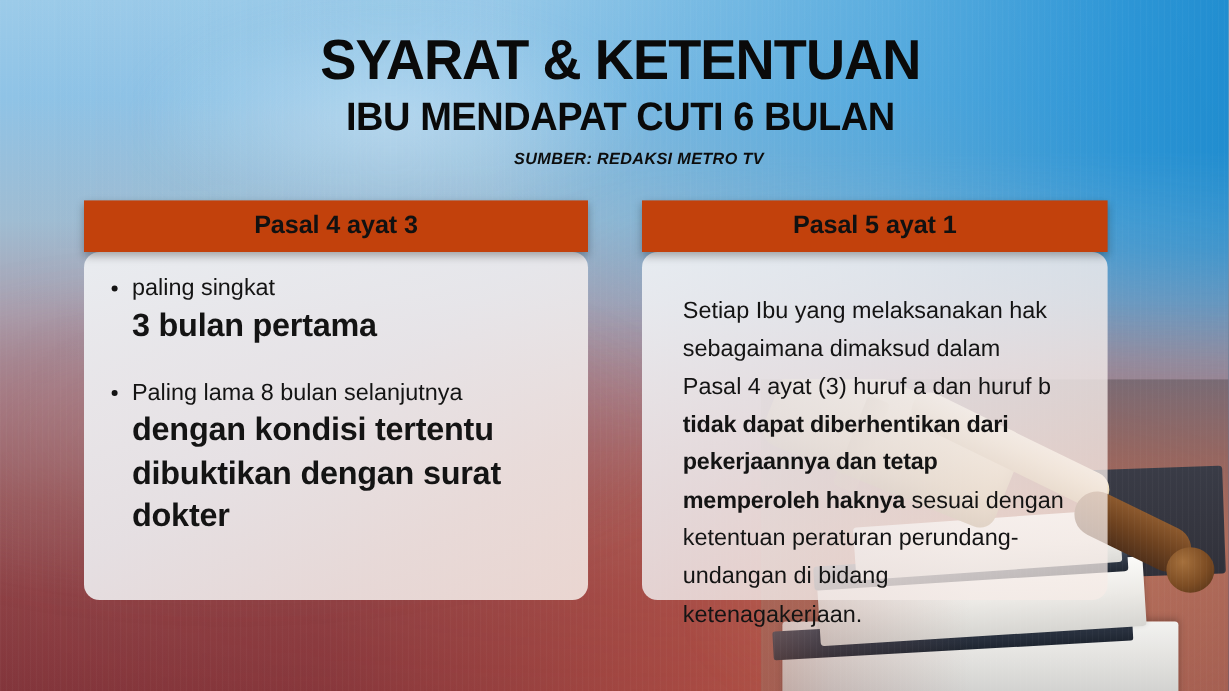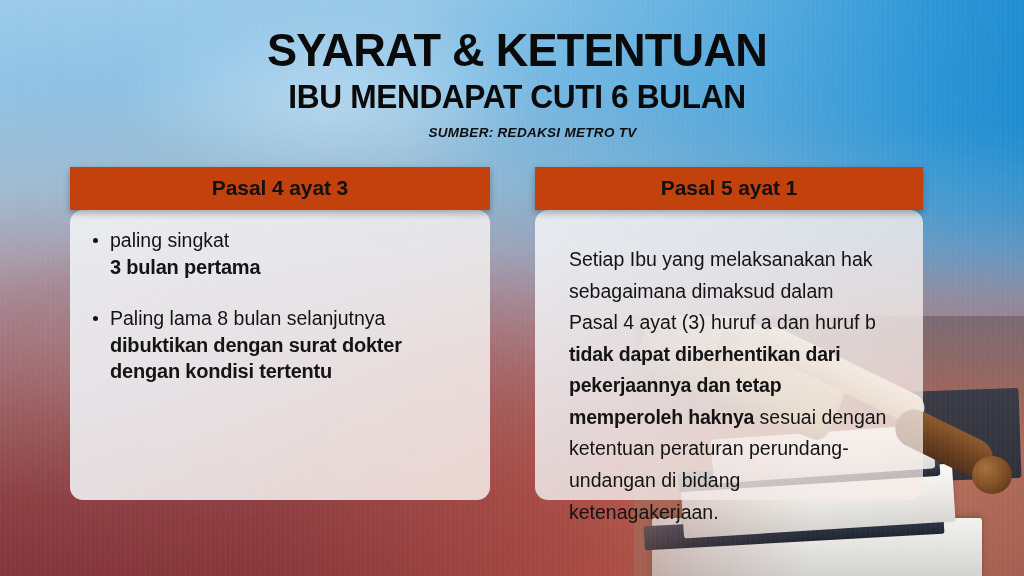--- a/index.html
+++ b/index.html
@@ -297,21 +297,21 @@
     left: 5px;
     top: 10px;
     width: 5px;
     height: 5px;
     border-radius: 50%;
     background: #141414;
   }
   .bold-line {
     display: block;
     font-weight: 700;
-    font-size: 20px;
+    font-size: 27px;
     letter-spacing: -0.2px;
   }
 
   
   .para {
     font-size: 19.5px;
     line-height: 1.62;
     color: #141414;
     margin: 16px;
   }
@@ -356,22 +356,22 @@
   <div class="card" id="card-left">
     <div class="card-head">Pasal 4 ayat 3</div>
     <div class="card-body">
       <ul class="bullets">
         <li>
           <span>paling singkat</span>
           <span class="bold-line">3 bulan pertama</span>
         </li>
         <li>
           <span>Paling lama 8 bulan selanjutnya</span>
+          <span class="bold-line">dengan kondisi tertentu</span>
           <span class="bold-line">dibuktikan dengan surat dokter</span>
-          <span class="bold-line">dengan kondisi tertentu</span>
         </li>
       </ul>
     </div>
   </div>
 
   <div class="card" id="card-right">
     <div class="card-head">Pasal 5 ayat 1</div>
     <div class="card-body">
       <p class="para"><span>Setiap Ibu yang melaksanakan hak sebagaimana dimaksud dalam Pasal 4 ayat (3) huruf a dan huruf b </span><b>tidak dapat diberhentikan dari pekerjaannya dan tetap memperoleh haknya</b><span> sesuai dengan ketentuan peraturan perundang-undangan di bidang ketenagakerjaan.</span></p>
     </div>

